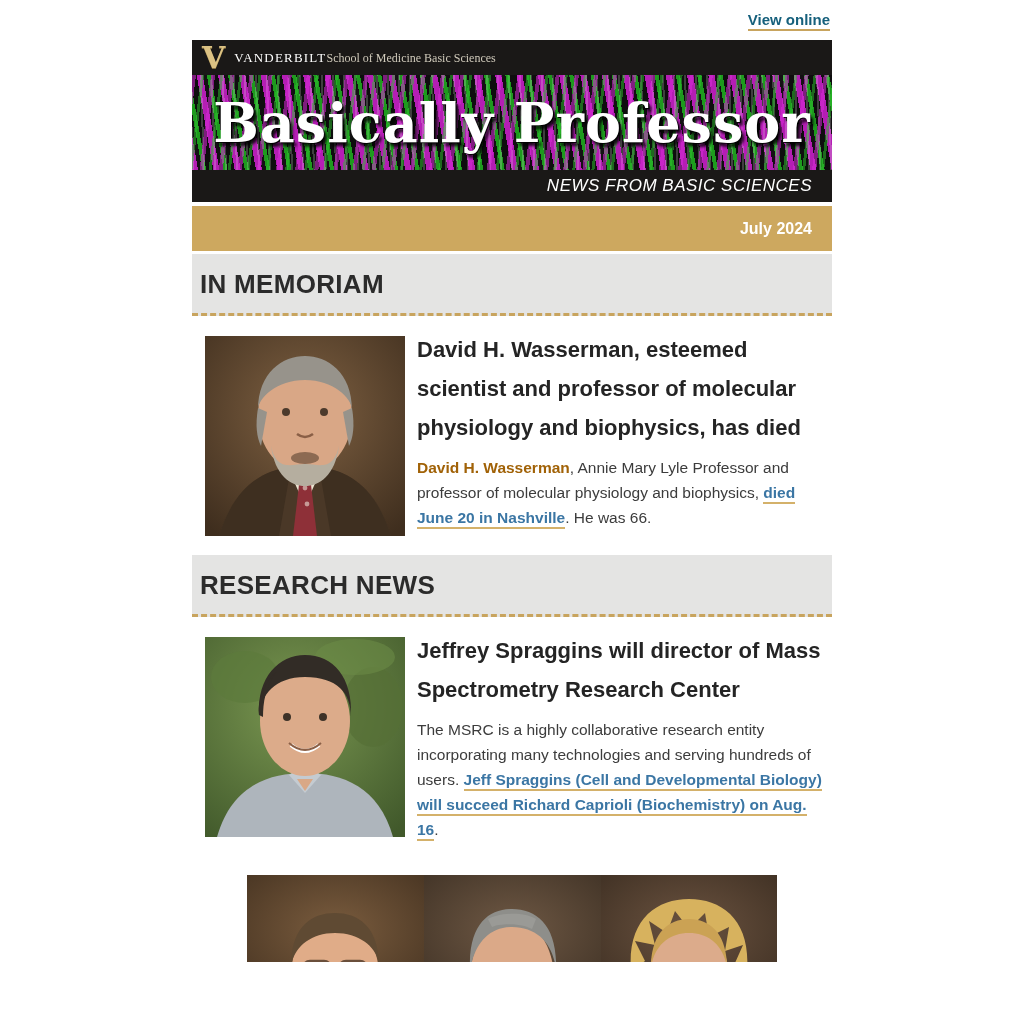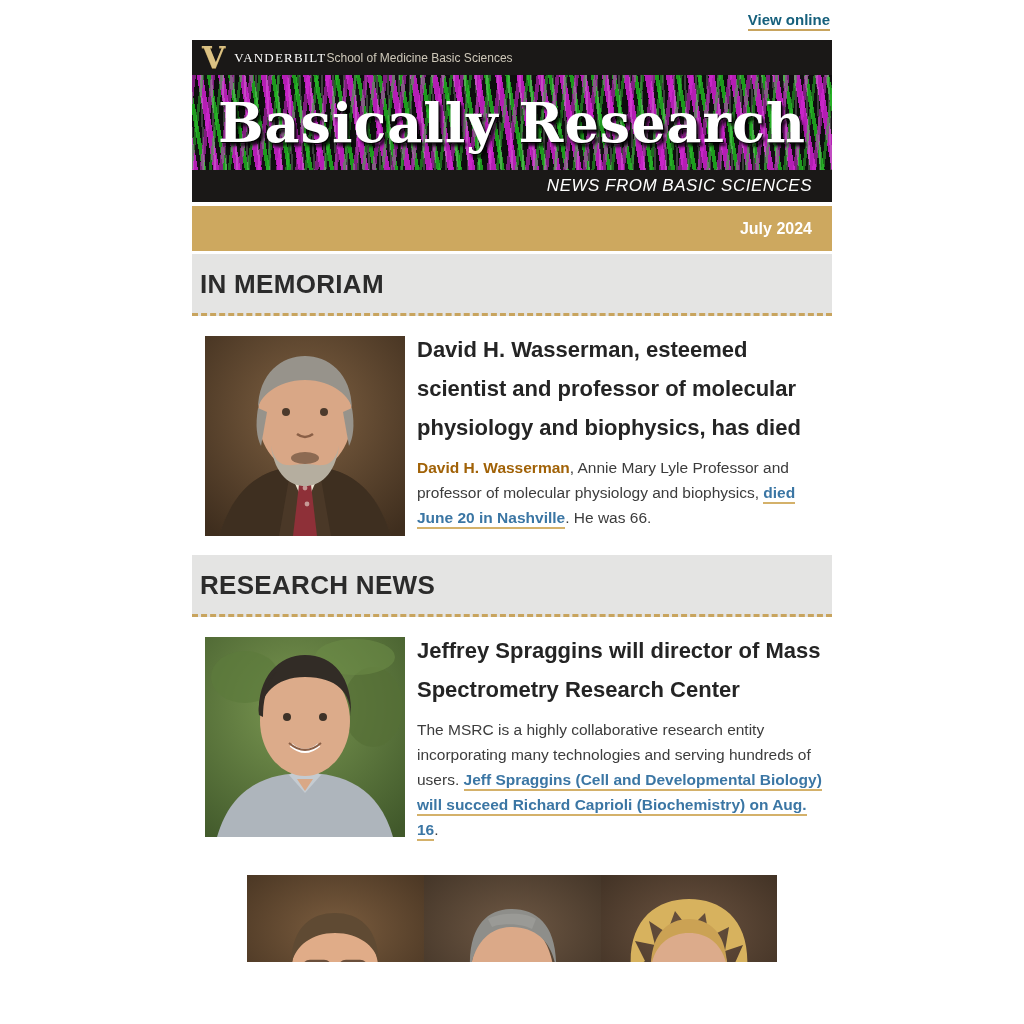--- a/index.html
+++ b/index.html
@@ -13,21 +13,21 @@
   .view-online { font-size:15px; font-weight:bold; color:#16607C; text-decoration:none;
                  border-bottom:2px solid #C8A45E; padding-bottom:1px; cursor:pointer; display:inline-block; }
 
   
   .masthead { background:#1A1817; }
   .logo-row { display:flex; align-items:center; height:35px; padding-left:10px; }
   .logo-v { font-family:"DejaVu Serif", serif; font-weight:bold; font-size:30px; line-height:30px;
             color:#DCC283; text-shadow:0 1px 0 #8a7340; margin-right:9px; }
   .logo-text { display:flex; flex-direction:row; justify-content:center; }
   .wordmark { font-family:"Liberation Serif", serif; color:#ffffff; font-size:13px; letter-spacing:1.2px; line-height:14px; }
-  .wordmark-sub { font-family:Liberation Sans, sans-serif; color:#CFC9BA; font-size:12px; line-height:14px; }
+  .wordmark-sub { font-family:Liberation Serif, serif; color:#CFC9BA; font-size:12px; line-height:14px; }
 
   .banner { height:95px; position:relative; display:flex; align-items:center; justify-content:center;
     background:
       repeating-linear-gradient(97deg, rgba(216,41,216,0.55) 0 4px, rgba(0,0,0,0) 4px 9px, rgba(46,196,46,0.50) 9px 12px, rgba(0,0,0,0) 12px 19px),
       repeating-linear-gradient(88deg, rgba(240,240,240,0.22) 0 2px, rgba(0,0,0,0) 2px 11px),
       repeating-linear-gradient(80deg, #B41EB4 0 6px, #141014 6px 10px, #1E9A1E 10px 14px, #0E0E0E 14px 21px);
   }
   .banner-title { font-family:"DejaVu Serif", serif; font-weight:bold; color:#ffffff; font-size:54px;
                   letter-spacing:1px; text-shadow:3px 4px 3px rgba(0,0,0,0.85), 1px 1px 0 rgba(0,0,0,0.9); }
   .tagline-bar { background:#1A1817; height:32px; display:flex; align-items:center; justify-content:flex-end; padding-right:20px;font-style:italic; }
@@ -70,21 +70,21 @@
 
     <div class="masthead">
       <div class="logo-row">
         <span class="logo-v">V</span>
         <span class="logo-text">
           <span class="wordmark">VANDERBILT</span>
           <span class="wordmark-sub">School of Medicine Basic Sciences</span>
         </span>
       </div>
       <div class="banner">
-        <span class="banner-title">Basically Research</span>
+        <span class="banner-title">Basically Professor</span>
       </div>
       <div class="tagline-bar">
         <span class="tagline">NEWS FROM BASIC SCIENCES</span>
       </div>
     </div>
 
     <div class="issue-bar">
       <span class="issue-date">July 2024</span>
     </div>
 

